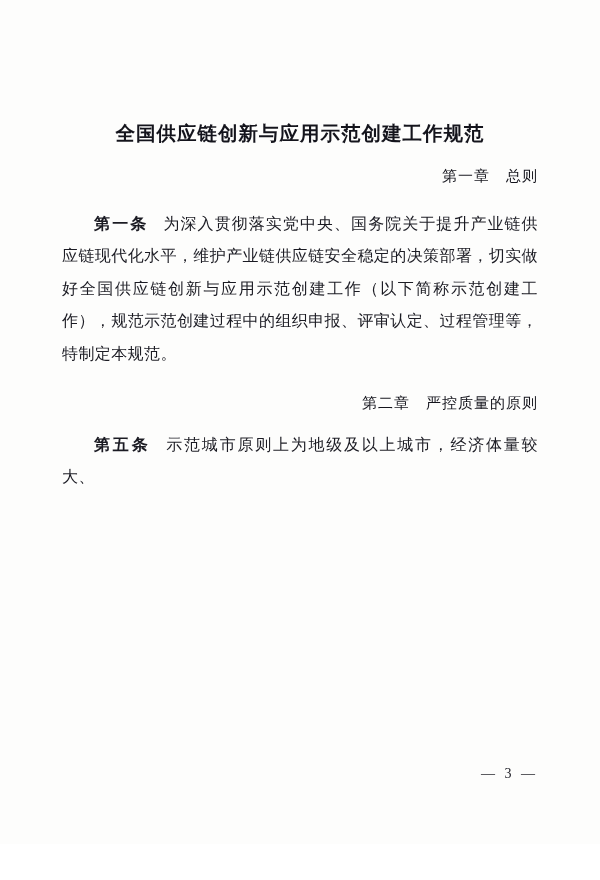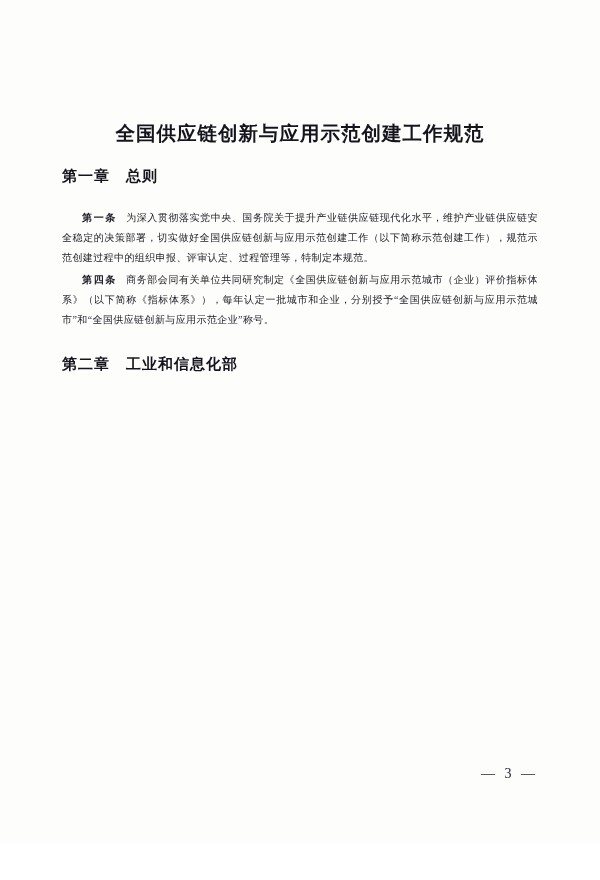--- a/index.html
+++ b/index.html
@@ -25,34 +25,34 @@
   .doc-title {
     text-align: center;
     font-size: 19.5px;
     font-weight: bold;
     letter-spacing: 1px;
     color: #14141c;
     margin: 0 0 18px 0;
     line-height: 1.4;
   }
   .chapter-heading {
-    text-align: left;
+    text-align: right;
     font-size: 15px;
-    font-weight: bold;
+    font-weight: normal;
     letter-spacing: 1px;
     color: #14141c;
     margin: 0 0 20px 0;
     line-height: 1.5;
   }
   .chapter-heading.mid {
     margin-top: 22px;
     margin-bottom: 14px;
   }
   .para {
-    font-size: 10px;
+    font-size: 16px;
     line-height: 2.03;
     text-align: justify;
     text-justify: inter-ideograph;
     text-indent: 2em;
     margin: 0 0 1px 0;
     color: #1b1b23;
     letter-spacing: 0.4px;
   }
   .para .art-label {
     font-weight: bold;
@@ -79,22 +79,22 @@
   <h1 class="doc-title">全国供应链创新与应用示范创建工作规范</h1>
 
   <h2 class="chapter-heading">第一章　总则</h2>
 
   <p class="para">
     <span class="art-label">第一条</span><span class="art-gap"></span><span>为深入贯彻落实党中央、国务院关于提升产业链供应链现代化水平，维护产业链供应链安全稳定的决策部署，切实做好全国供应链创新与应用示范创建工作（以下简称示范创建工作），规范示范创建过程中的组织申报、评审认定、过程管理等，特制定本规范。</span>
   </p>
 
 
 
+
+  <h2 class="chapter-heading mid">第二章　严控质量的原则</h2>
+
   <p class="para">
-    <span class="art-label">第四条</span><span class="art-gap"></span><span>商务部会同有关单位共同研究制定《全国供应链创新与应用示范城市（企业）评价指标体系》（以下简称《指标体系》），每年认定一批城市和企业，分别授予“全国供应链创新与应用示范城市”和“全国供应链创新与应用示范企业”称号。</span>
+    <span class="art-label">第五条</span><span class="art-gap"></span><span>示范城市原则上为地级及以上城市，经济体量较大、</span>
   </p>
-
-  <h2 class="chapter-heading mid">第二章　工业和信息化部</h2>
-
 
   <div class="page-number">— 3 —</div>
 
 </div>
 
 </body></html>

